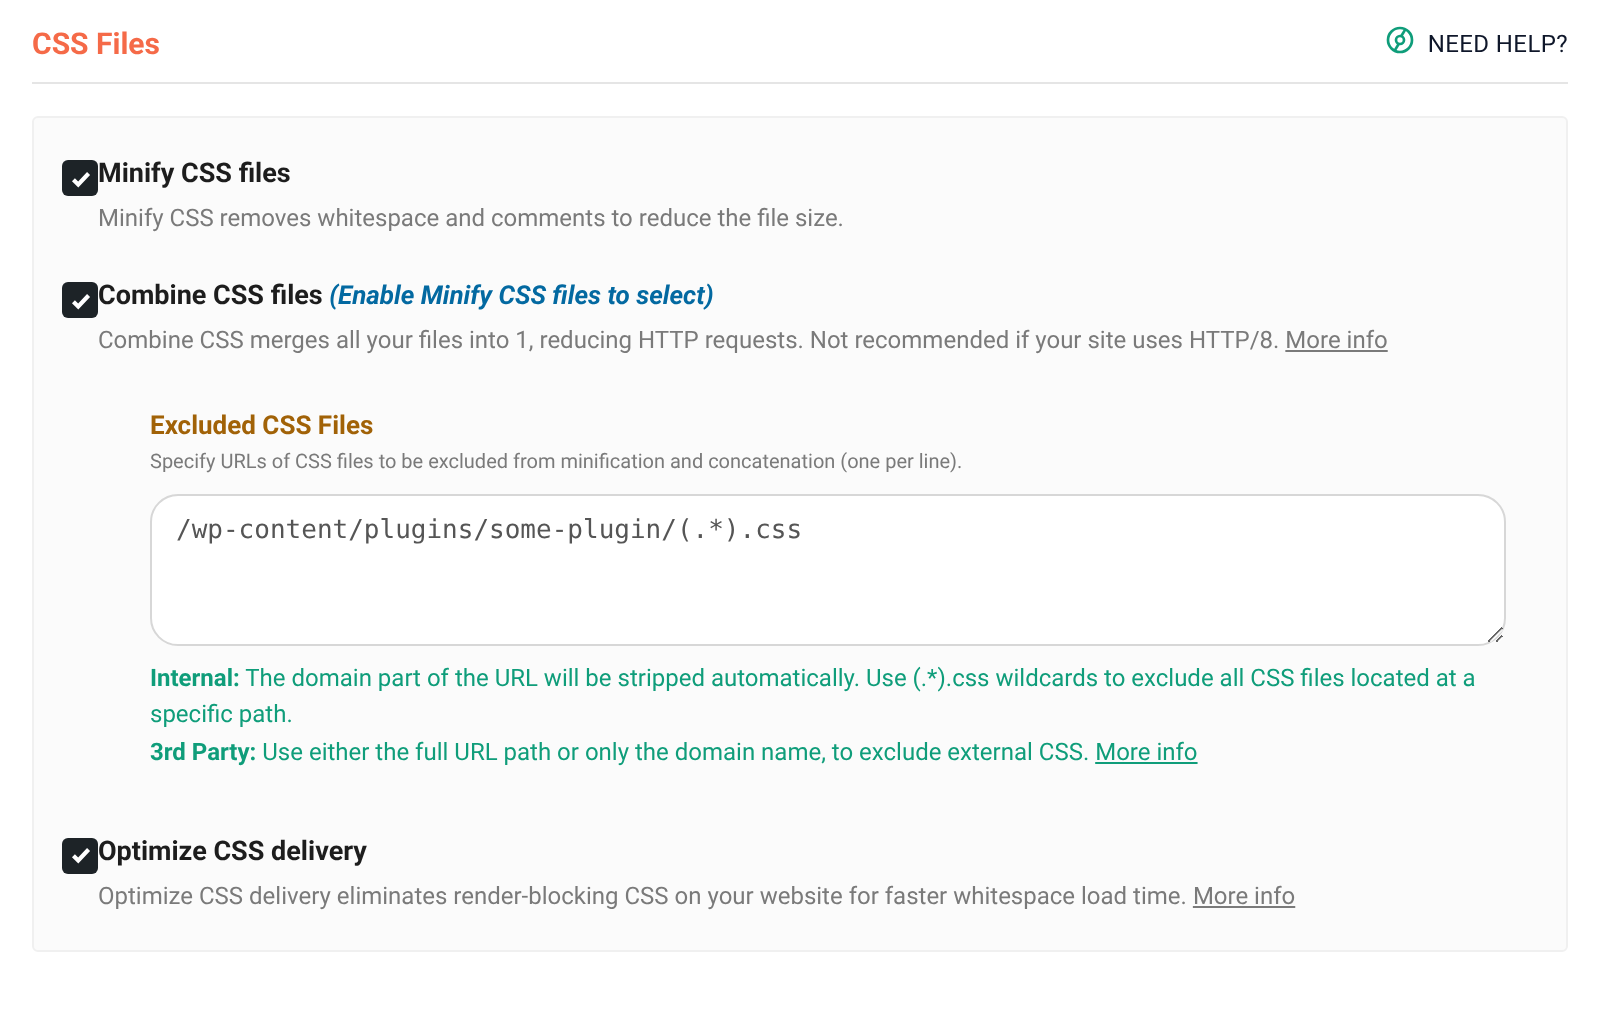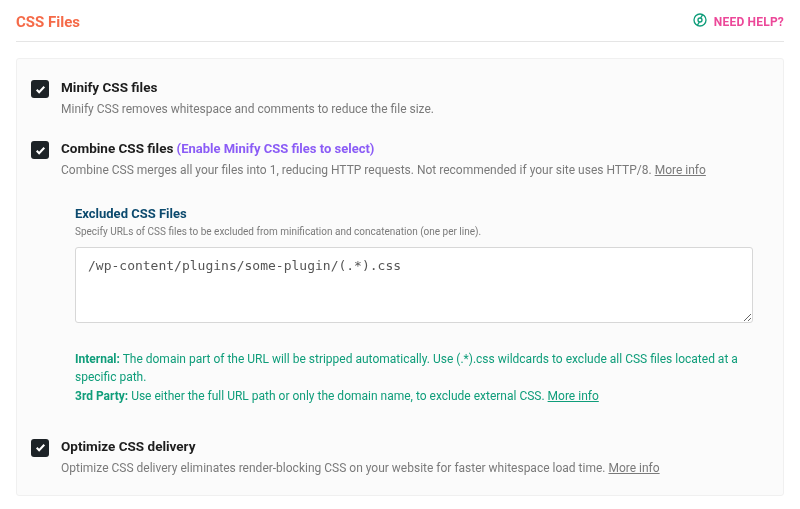--- a/index.html
+++ b/index.html
@@ -23,41 +23,40 @@
   }
   .header-title {
     color: #f56a48;
     font-weight: 700;
     font-size: 15px;
   }
   .help {
     display: inline-flex;
     align-items: center;
     gap: 6px;
-    color: #ec4899;
-    font-weight: 700;
+    color: #0f172a;
+    font-weight: 400;
     font-size: 12px;
     letter-spacing: 0.2px;
     cursor: pointer;
     text-align: right;
   }
   .help svg { width: 16px; height: 16px; }
   .panel {
     background: #fbfbfb;
     border: 1px solid #f0f0f0;
     border-radius: 3px;
     padding: 6px 0 18px 0;
   }
   .setting {
     padding: 14px 14px 0 14px;
   }
   .setting-row {
     display: flex;
     align-items: flex-start;
-    gap: 12px;
   }
   .checkbox {
     width: 18px;
     height: 18px;
     border-radius: 3px;
     background: #1d2327;
     display: inline-flex;
     align-items: center;
     justify-content: center;
     flex-shrink: 0;
@@ -66,66 +65,67 @@
   }
   .checkbox svg { width: 11px; height: 11px; stroke: #fff; stroke-width: 3; fill: none; }
   .setting-body { flex: 1; }
   .setting-title {
     font-weight: 700;
     color: #1d1d1d;
     font-size: 13.5px;
   }
   .setting-note {
     font-weight: 700;
-    color: #8b5cf6;
+    font-style: italic;
+    color: #0369a1;
   }
   .setting-desc {
     color: #7a7a7a;
     font-size: 12px;
     margin-top: 6px;
     line-height: 1.45;
   }
   .more-info {
     color: #7a7a7a;
     text-decoration: underline;
     cursor: pointer;
   }
   .subsetting {
     margin-left: 44px;
     margin-right: 16px;
     margin-top: 26px;
   }
   .sub-title {
     font-weight: 700;
-    color: #0c4a6e;
+    color: #a16207;
     font-size: 13px;
   }
   .sub-desc {
     color: #7a7a7a;
     font-size: 10px;
     margin-top: 5px;
   }
   .textarea {
     width: 100%;
     margin-top: 10px;
     border: 1px solid #d7d7d7;
-    border-radius: 3px;
+    border-radius: 14px;
     background: #fff;
     font-family: ui-monospace, SFMono-Regular, Menlo, Consolas, monospace;
     font-size: 13px;
     color: #555;
     padding: 10px 12px;
     resize: vertical;
     height: 76px;
   }
   .hint {
     color: #0f9d7a;
     font-size: 12px;
     line-height: 1.55;
-    margin-top: 24px;
+    margin-top: 3px;
   }
   .hint strong { font-weight: 700; }
   .hint .more-info { color: #0f9d7a; }
 </style>
 </head>
 <body>
 
 <div class="container">
   <div class="header">
     <div class="header-title">CSS Files</div>

